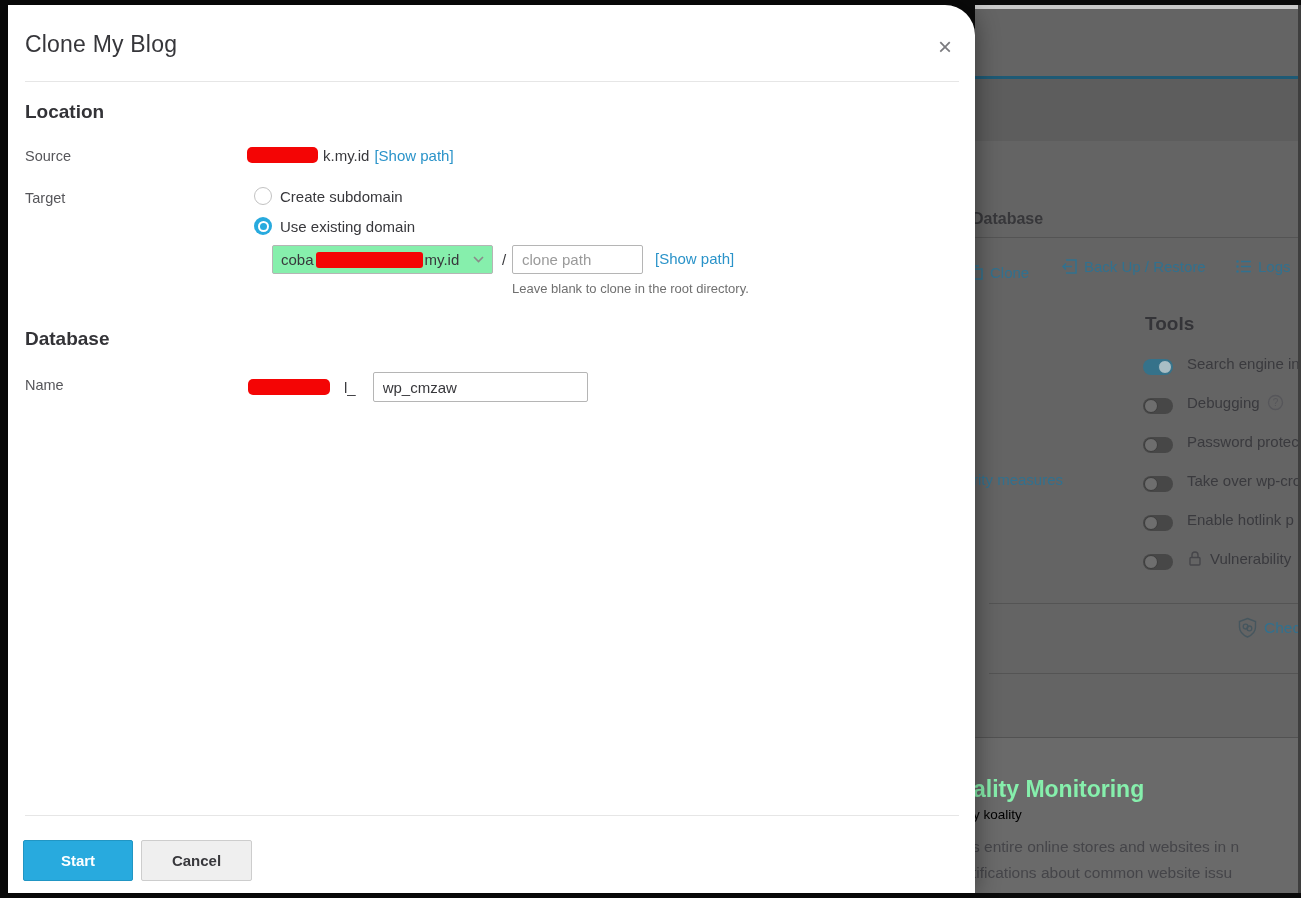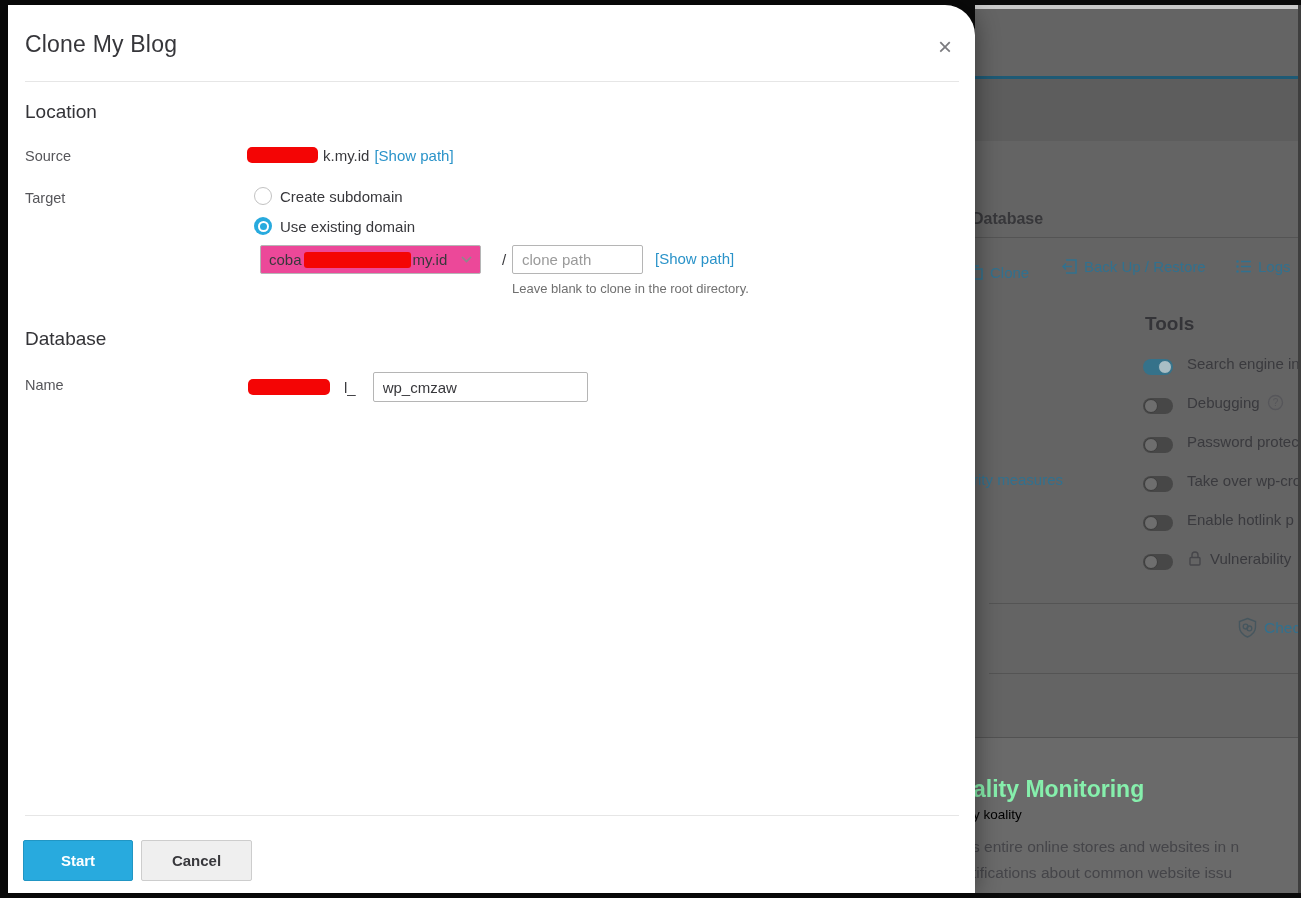--- a/index.html
+++ b/index.html
@@ -20,43 +20,43 @@
     box-shadow:0 0 24px rgba(0,0,0,.45);
   }
   .dialog-title { left:17px; top:26px; font-size:23px; color:#36363a; letter-spacing:.2px; }
   .close-btn {
     right:16px; top:28px; width:28px; height:28px;
     font-size:24px; line-height:26px; text-align:center;
     color:#7b7b7f; cursor:pointer; background:none; border:none;
     font-family:"Liberation Sans", sans-serif;
   }
   .hr { height:1px; background:#e6e6e6; left:17px; width:934px; }
-  .section-h { left:17px; font-size:19px; font-weight:400; color:#333337; }
+  .section-h { left:17px; font-size:19px; font-weight:700; color:#333337; }
   .row-label { left:17px; font-size:14.5px; color:#56565a; }
   .val-text { font-size:15px; color:#38383c; }
   .link { font-size:15px; color:#2a93c9; cursor:pointer; text-decoration:none; }
   .redact { background:#f40505; border-radius:5px; display:inline-block; }
   .flexrow { display:flex; align-items:center;padding-left:7px; }
 
   .radio {
     width:18px; height:18px; border-radius:50%;
     border:1px solid #c2c2c2; background:#fff; cursor:pointer;
   }
   .radio.sel {
     border:none; background:#28aade;
     display:flex; align-items:center; justify-content:center;
   }
   .radio.sel .mid { width:11px; height:11px; border-radius:50%; background:#fff;
     display:flex; align-items:center; justify-content:center; }
   .radio.sel .dot { width:7px; height:7px; border-radius:50%; background:#28aade; }
   .radio-label { font-size:15px; color:#38383c; cursor:pointer; }
 
   .select-box {
-    left:252px; top:240px; width:221px; height:29px;
-    border:1px solid #b5b5b5; border-radius:2px; background:#ec4899;
+    left:264px; top:240px; width:221px; height:29px;
+    border:1px solid #b5b5b5; border-radius:2px; background:#86efac;
     display:flex; align-items:center; padding:0 8px; gap:2px; cursor:pointer;
   }
   .select-box .spacer { flex:1; }
   .tb-input {
     border:1px solid #b5b5b5; border-radius:2px; background:#fff;
     font-family:"Liberation Sans", sans-serif; font-size:15px; color:#38383c;
     padding:0 9px; outline:none;
   }
   .tb-input::placeholder { color:#9a9a9a; }
   .help-text { left:504px; top:276px; font-size:13px; color:#707070; }

